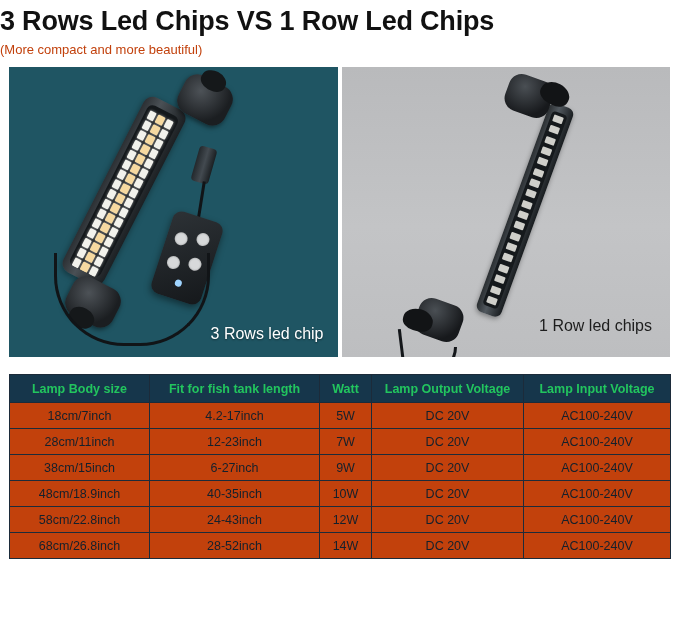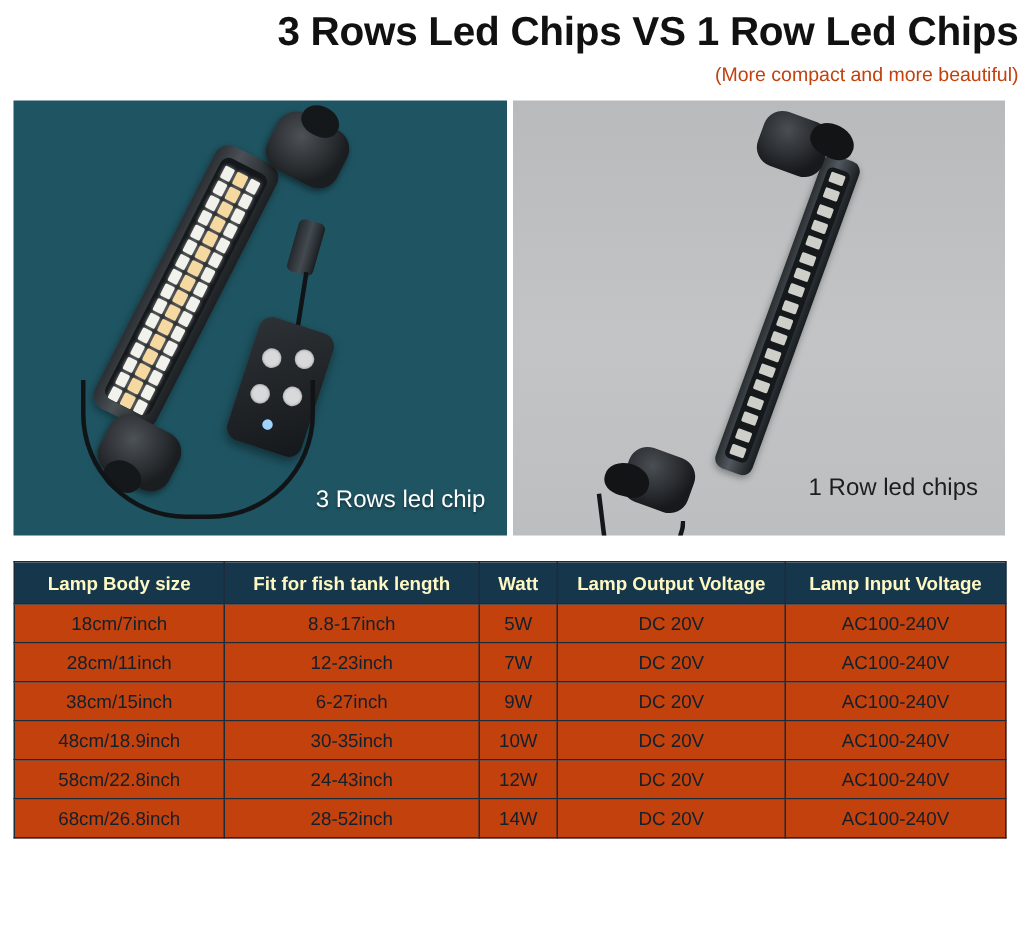--- a/index.html
+++ b/index.html
@@ -17,21 +17,21 @@
   .page {
     position: relative;
     width: 679px;
     height: 618px;
     background: #ffffff;
   }
 
   
   .header {
     padding-top: 4px;
-    text-align: right;
+    text-align: left;
   }
   .title {
     font-size: 27px;
     font-weight: bold;
     letter-spacing: -0.2px;
     color: #111;
     line-height: 34px;
     white-space: nowrap;
   }
   .subtitle {
@@ -295,21 +295,21 @@
   th, td {
     border: 1px solid #1c2b3a;
     text-align: center;
     font-size: 12.5px;
     height: 25px;
     padding: 0 2px;
     color: #14202c;
   }
   thead th {
     background: #16364b;
-    color: #fef9c3;
+    color: #22c55e;
     font-weight: bold;
     font-size: 12.5px;
     height: 27px;
   }
   tbody td { background: #c2410c; }
   col.c0 { width: 140px; }
   col.c1 { width: 170px; }
   col.c2 { width: 52px; }
   col.c3 { width: 152px; }
   col.c4 { width: 147px; }
@@ -452,42 +452,42 @@
           <th>Lamp Body size</th>
           <th>Fit for fish tank length</th>
           <th>Watt</th>
           <th>Lamp Output Voltage</th>
           <th>Lamp Input Voltage</th>
         </tr>
       </thead>
       <tbody>
         <tr>
           <td>18cm/7inch</td>
-          <td>8.8-17inch</td>
+          <td>4.2-17inch</td>
           <td>5W</td>
           <td>DC  20V</td>
           <td>AC100-240V</td>
         </tr>
         <tr>
           <td>28cm/11inch</td>
           <td>12-23inch</td>
           <td>7W</td>
           <td>DC  20V</td>
           <td>AC100-240V</td>
         </tr>
         <tr>
           <td>38cm/15inch</td>
           <td>6-27inch</td>
           <td>9W</td>
           <td>DC  20V</td>
           <td>AC100-240V</td>
         </tr>
         <tr>
           <td>48cm/18.9inch</td>
-          <td>30-35inch</td>
+          <td>40-35inch</td>
           <td>10W</td>
           <td>DC  20V</td>
           <td>AC100-240V</td>
         </tr>
         <tr>
           <td>58cm/22.8inch</td>
           <td>24-43inch</td>
           <td>12W</td>
           <td>DC  20V</td>
           <td>AC100-240V</td>

